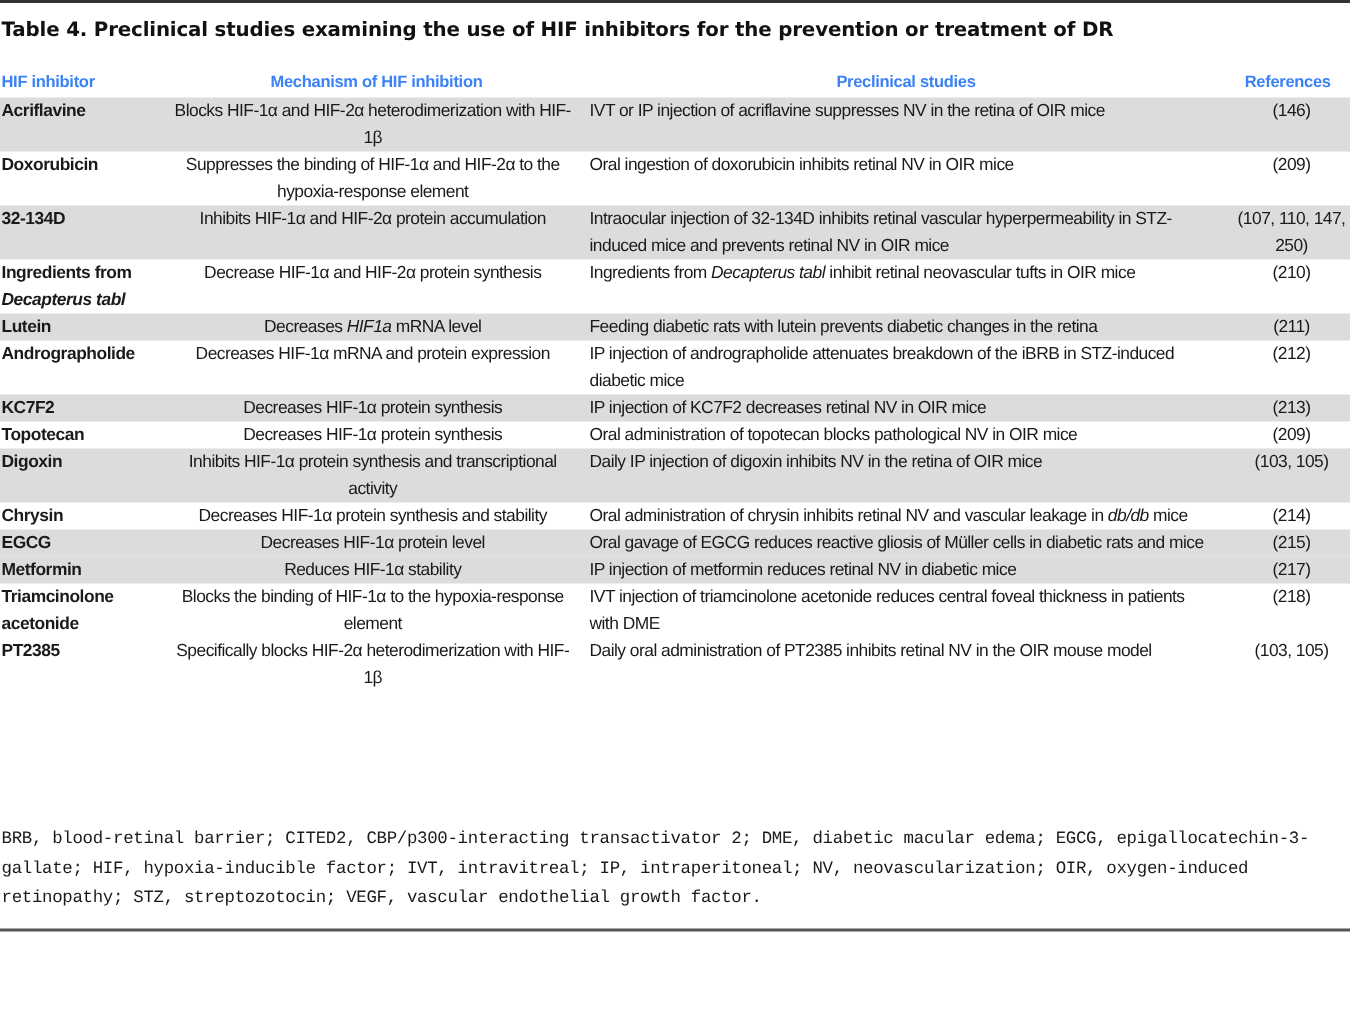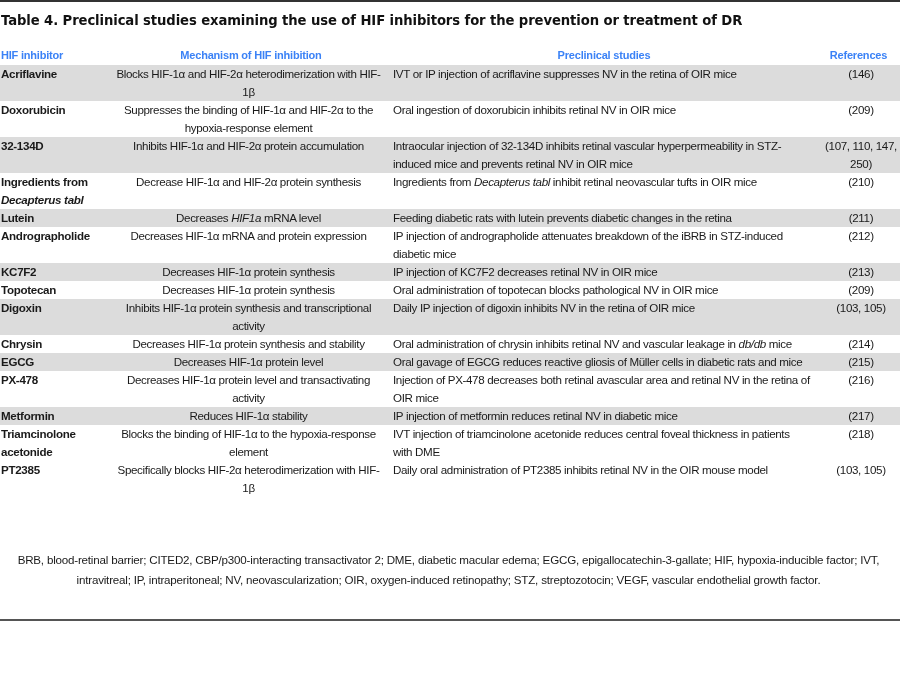--- a/index.html
+++ b/index.html
@@ -68,26 +68,25 @@
     td.c3 { padding-left: 3px; padding-right: 8px; }
     td.c4 { text-align: center; padding-left: 4px; }
     col.w1 { width: 112px; }
     col.w2 { width: 278px; }
     col.w3 { width: 428px; }
     col.w4 { width: 82px; }
     .footnote {
       position: absolute;
       left: 1px; top: 550px;
       width: 895px;
-      font-family: Liberation Sans, sans-serif;
+      font-family: Liberation Mono, monospace;
       font-size: 11.6px;
       line-height: 19.5px;
       letter-spacing: -0.2px;
       color: #1a1a1a;
-      text-align: center;
     }
     .bottom-rule {
       position: absolute;
       left: 0; top: 619px;
       width: 900px; height: 2px;
       background: #555555;
     }
   </style>
 </head>
 <body>
@@ -171,26 +170,20 @@
         <td class="c2">Decreases HIF-1α protein synthesis and stability</td>
         <td class="c3">Oral administration of chrysin inhibits retinal NV and vascular leakage in <i>db/db</i> mice</td>
         <td class="c4">(214)</td>
       </tr>
       <tr class="shaded">
         <td class="c1">EGCG</td>
         <td class="c2">Decreases HIF-1α protein level</td>
         <td class="c3">Oral gavage of EGCG reduces reactive gliosis of Müller cells in diabetic rats and mice</td>
         <td class="c4">(215)</td>
       </tr>
-      <tr class="">
-        <td class="c1">PX-478</td>
-        <td class="c2">Decreases HIF-1α protein level and transactivating activity</td>
-        <td class="c3">Injection of PX-478 decreases both retinal avascular area and retinal NV in the retina of OIR mice</td>
-        <td class="c4">(216)</td>
-      </tr>
       <tr class="shaded">
         <td class="c1">Metformin</td>
         <td class="c2">Reduces HIF-1α stability</td>
         <td class="c3">IP injection of metformin reduces retinal NV in diabetic mice</td>
         <td class="c4">(217)</td>
       </tr>
       <tr class="">
         <td class="c1">Triamcinolone acetonide</td>
         <td class="c2">Blocks the binding of HIF-1α to the hypoxia-response element</td>
         <td class="c3">IVT injection of triamcinolone acetonide reduces central foveal thickness in patients with DME</td>

